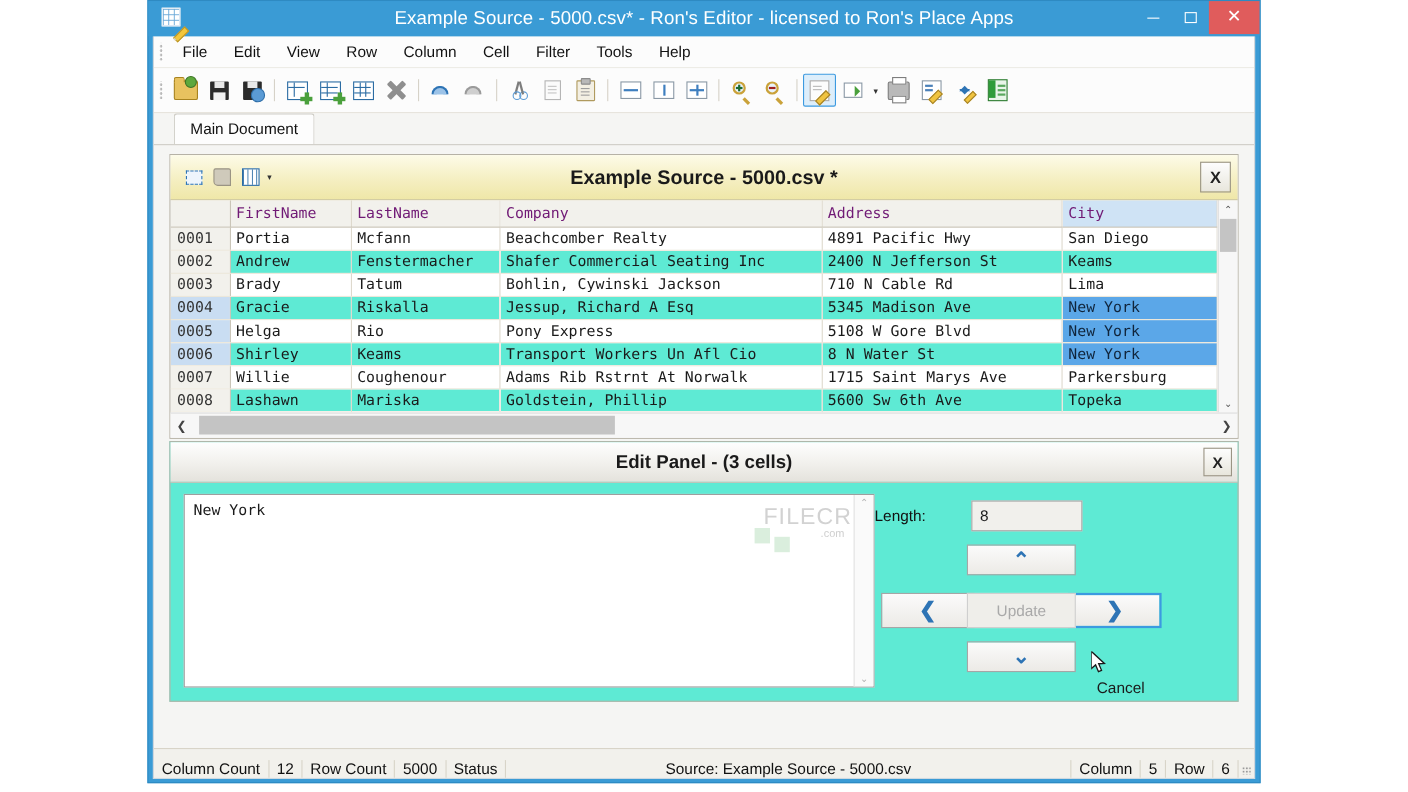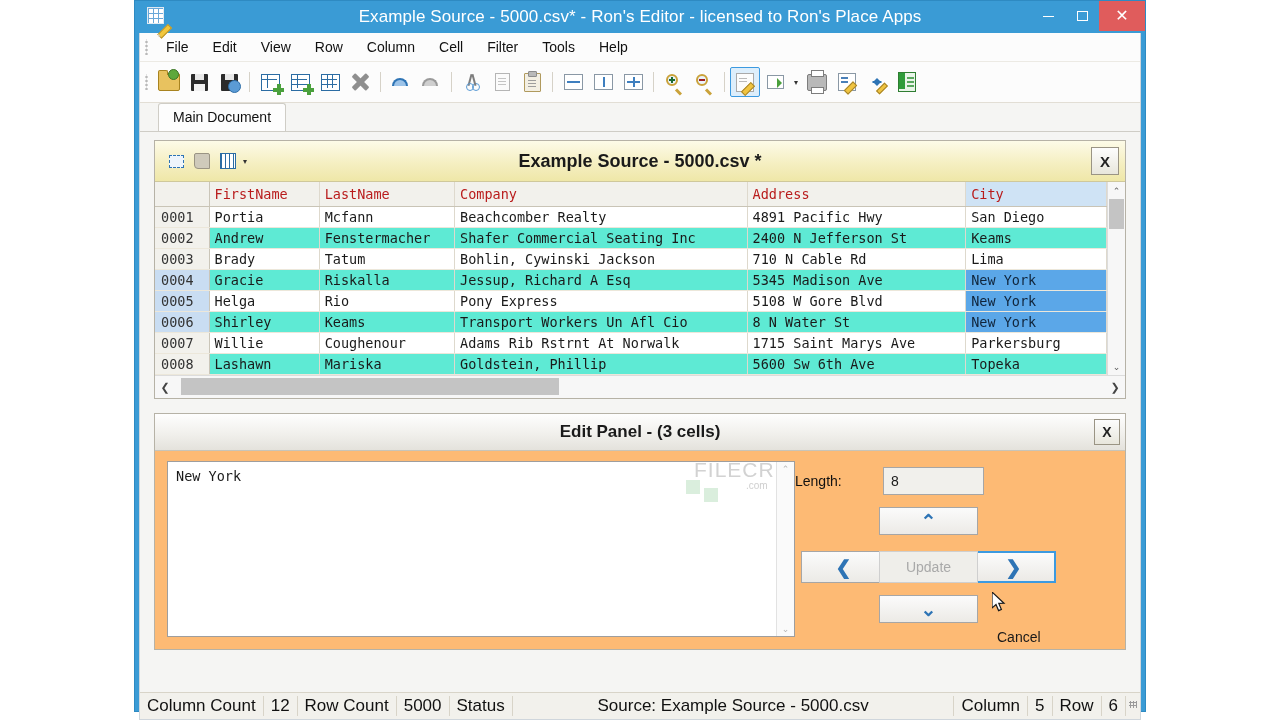--- a/index.html
+++ b/index.html
@@ -214,21 +214,21 @@
 
   
   .grid-body{display:flex;flex:1;min-height:0;}
   .tbl-wrap{flex:1;overflow:hidden;}
   table.grid{border-collapse:collapse;table-layout:fixed;font-family:"DejaVu Sans Mono", monospace;font-size:13.5px;}
   table.grid th,table.grid td{
     height:20px;padding:0 0 0 5px;border-right:1px solid #ded9cd;border-bottom:1px solid #ece7da;
     text-align:left;white-space:nowrap;overflow:hidden;font-weight:normal;
   }
   table.grid thead th{
-    background:#f2f1ec;border-bottom:1px solid #c9c4b6;color:#b91c1c;height:24px;
+    background:#f2f1ec;border-bottom:1px solid #c9c4b6;color:#701a75;height:24px;
   }
   table.grid thead th.selcol{background:#cfe3f5;}
   table.grid .rowhdr{
     background:#f2f1ec;color:#333;text-align:left;padding-left:6px;
     border-right:1px solid #cac5b8;
   }
   table.grid .rowhdr.hl{background:#c9ddf2;margin-top:45px;}
   tr.odd td{background:#ffffff;}
   tr.even td{background:#5eead4;}
   td.sel{background:#5ba7e8 !important;color:#10243a;}
@@ -248,21 +248,21 @@
   .hscroll{
     height:22px;flex:0 0 22px;background:#f7f7f7;border-top:1px solid #dcdcdc;
     display:flex;align-items:center;
   }
   .hs-arrow{width:20px;height:22px;display:flex;align-items:center;justify-content:center;font-size:11px;color:#444;}
   .hs-track{flex:1;height:22px;position:relative;}
   .hs-thumb{position:absolute;left:6px;top:2px;width:378px;height:17px;background:#c4c4c4;}
 
   
   .edit-panel{
-    margin-top:14px;flex:0 0 auto;border:1px solid #b6b2a6;background:#fdba74;
+    margin-top:2px;flex:0 0 auto;border:1px solid #b6b2a6;background:#5eead4;
     display:flex;flex-direction:column;box-sizing:border-box;
   }
   .edit-head{
     height:36px;flex:0 0 36px;position:relative;display:flex;align-items:center;
     background:linear-gradient(to bottom,#fefefe 0%,#f1f0ec 55%,#e4e2dc 100%);
     border-bottom:1px solid #c8c4b8;padding:0 5px;
   }
   .edit-title{position:absolute;left:0;right:0;text-align:center;font-size:17px;font-weight:bold;color:#1a1a1a;pointer-events:none;}
   .edit-x{
     margin-left:auto;width:24px;height:24px;border:1px solid #9a9484;
@@ -312,22 +312,22 @@
   .wm .big{font-size:21px;color:#d2d2d2;letter-spacing:1px;}
   .wm .sm{font-size:10px;color:#cfcfcf;position:absolute;left:52px;top:22px;}
   .wm .sq{position:absolute;width:14px;height:14px;background:#daeedd;}
   .wm .sq1{left:-8px;top:22px;} .wm .sq2{left:10px;top:30px;}
 
   
   .cursor{position:absolute;left:992px;top:592px;width:16px;height:22px;pointer-events:none;z-index:50;}
 
   
   .statusbar{
-    height:26px;flex:0 0 26px;display:flex;align-items:center;
-    background:#f2f1ec;border-top:1px solid #d8d4c8;font-size:17px;color:#111;margin-top:42px;
+    height:26px;flex:0 0 26px;display:flex;align-items:flex-end;
+    background:#f2f1ec;border-top:1px solid #d8d4c8;font-size:14px;color:#111;margin-top:42px;
   }
   .sb-cell{display:flex;align-items:center;padding:0 7px;border-right:1px solid #d8d4c8;}
   .sb-grow{flex:1;justify-content:center;border-right:1px solid #d8d4c8;}
   .sb-grip{width:14px;display:flex;align-items:flex-end;justify-content:center;padding-bottom:3px;}
   .sb-grip i{display:block;width:8px;height:7px;
     background-image:radial-gradient(#9a9a9a 1px,transparent 1.2px);background-size:3px 3px;}
 </style>
 </head>
 <body>
 

